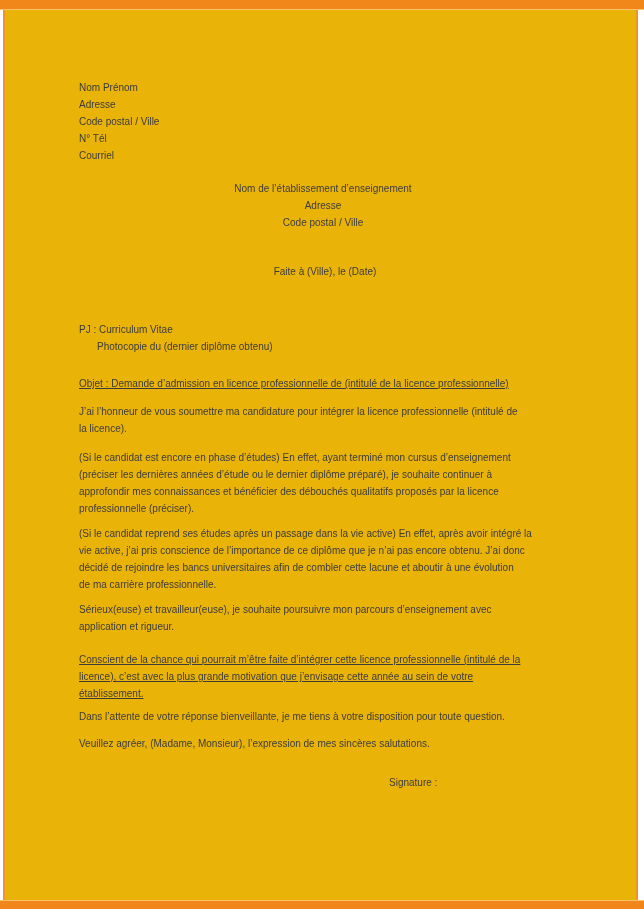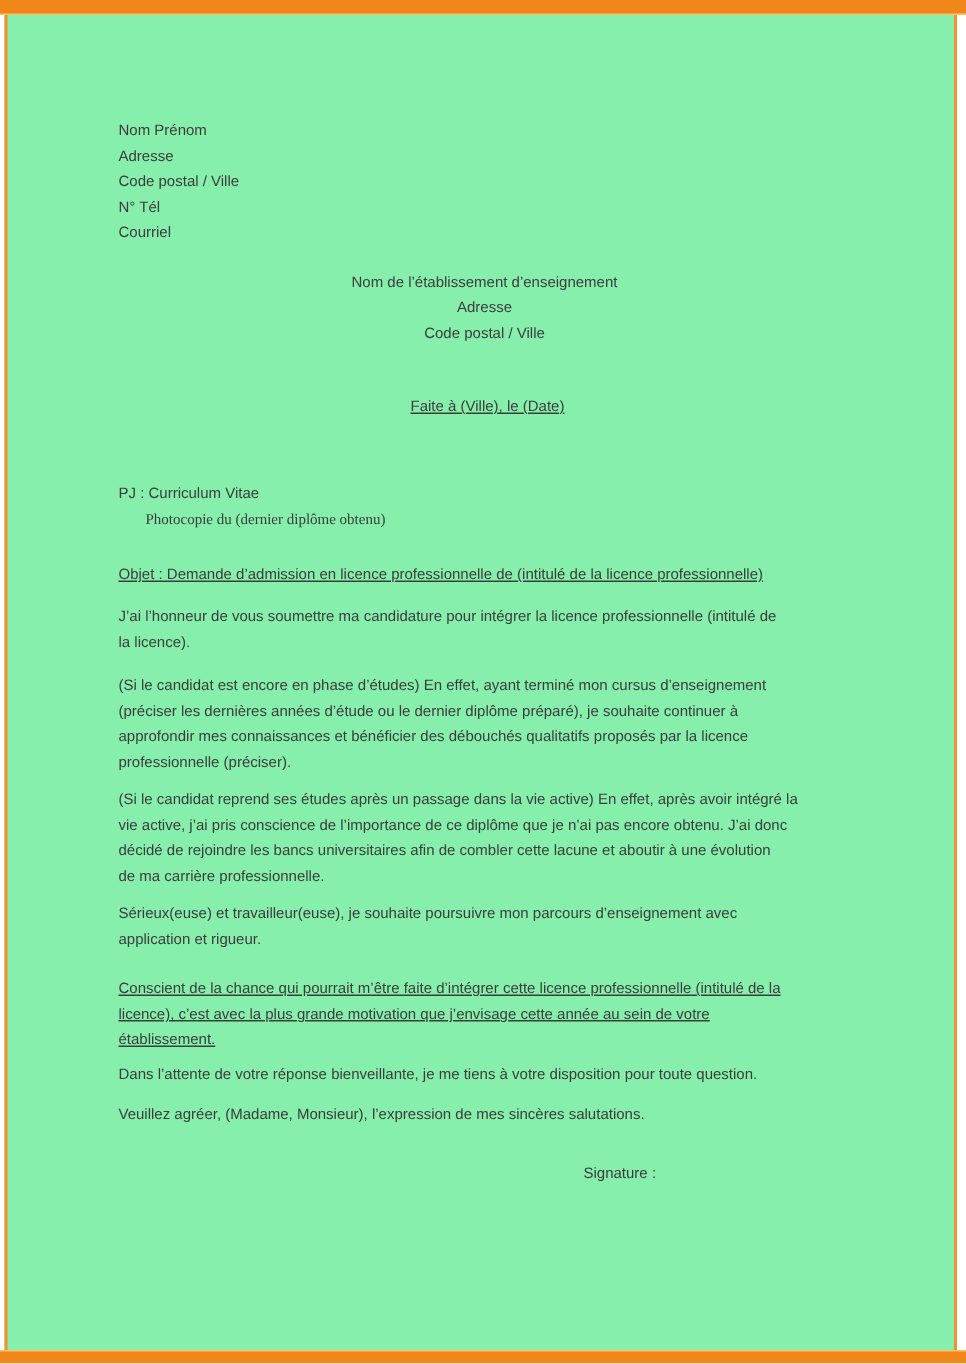--- a/index.html
+++ b/index.html
@@ -28,38 +28,38 @@
     width: 644px; height: 8px;
     background: #f1861b;
     border-top: 1px solid #fcc369;
   }
   .page-frame {
     position: absolute;
     top: 10px; bottom: 9px;
     left: 3px; right: 6px;
     border-left: 2px solid #f2922e;
     border-right: 2px solid #f2922e;
-    background: #86efac;
+    background: #eab308;
     box-sizing: border-box;
     padding: 69px 55px 0 74px;
   }
   .txt {
     font-size: 10px;
     line-height: 17px;
     white-space: pre-line;
   }
   .right-block {
     text-align: center;
     margin-right: 14px;
   }
   .sender      { margin: 0 0 16px 0; }
   .recipient   { margin: 0 14px 32px 0; }
-  .date-line   { margin: 0 10px 41px 0; text-decoration: underline; }
+  .date-line   { margin: 0 10px 41px 0; }
   .pj-line1    { margin: 0; }
-  .pj-line2    { margin: 0 0 20px 0; padding-left: 18px; font-family: Liberation Serif, serif; }
+  .pj-line2    { margin: 0 0 20px 0; padding-left: 18px; }
   .subject     { margin: 0 0 11px 0; text-decoration: underline; }
   .salutation  { margin: 0 0 10px 0; }
   .p1 { margin: 4px 0 12px 0; }
   .p2 { margin: 0 0 8px 0; }
   .p3 { margin: 0 0 8px 0; }
   .p4 { margin: 0 0 9px 0; }
   .p5 { margin: 16px 0 6px 0; text-decoration: underline; }
   .p6 { margin: 0 0 10px 0; }
   .p7 { margin: 0 0 22px 0; }
   .signature { margin-left: 310px; }

